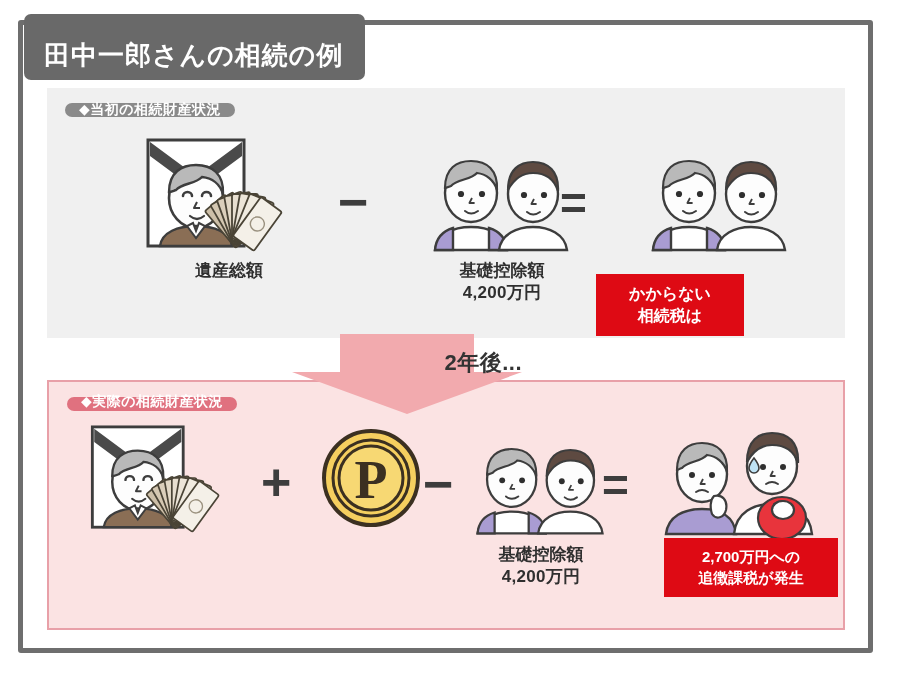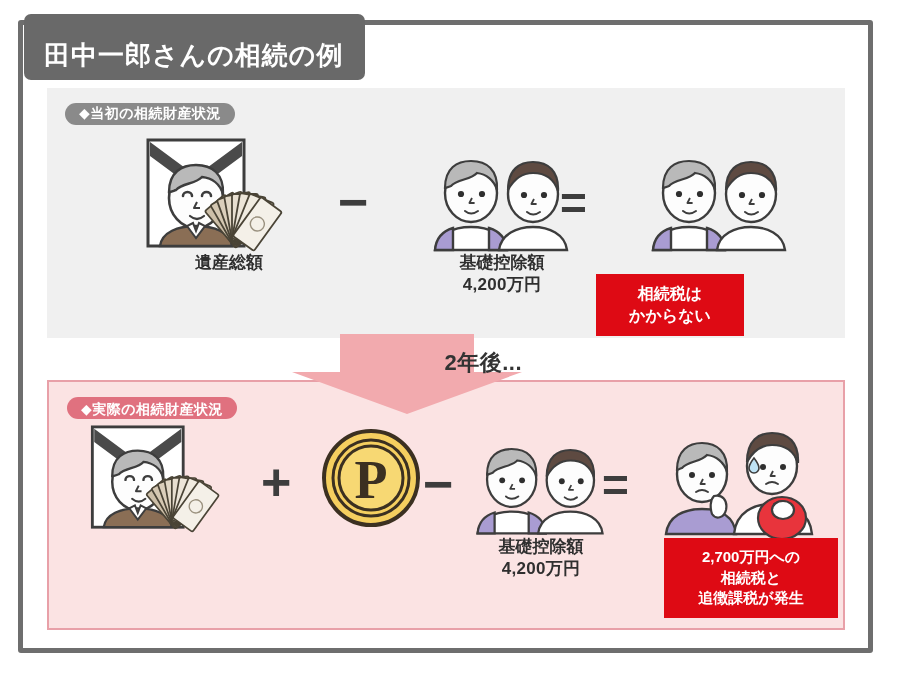--- a/index.html
+++ b/index.html
@@ -75,21 +75,21 @@
     height: 250px;
     background: #fbe3e3;
     border: 2px solid #e8a0a8;
   }
 
   
   .pill {
     position: absolute;
     left: 18px;
     top: 15px;
-    height: 22px;
+    height: 14px;
     padding: 0 14px;
     border-radius: 13px;
     display: flex;
     align-items: center;
     color: #ffffff;
     font-size: 14px;
     font-weight: bold;
     white-space: nowrap;
     letter-spacing: 0.5px;
   }
@@ -109,20 +109,21 @@
     position: absolute;
     text-align: center;
   }
   .eq-art {
     height: 116px;
     display: flex;
     align-items: flex-end;
     justify-content: center;
   }
   .eq-label {
+    margin-top: 8px;
     font-size: 17px;
     font-weight: bold;
     color: #2f2f2f;
     line-height: 1.32;
     white-space: nowrap;
   }
   .eq-label .num { letter-spacing: 0.3px; }
 
   
   .op {
@@ -322,22 +323,22 @@
               <path d="M100 64 q6 5 13 0" fill="none" stroke="#3d3d3d" stroke-width="2" stroke-linecap="round"></path>
             </g>
           </svg>
         </div>
       </div>
 
     </div>
   </div>
 
   <div class="result-box result-box-1">
+    <div>かからない</div>
     <div>相続税は</div>
-    <div>かからない</div>
   </div>
 
   <div class="arrow-wrap">
     <svg width="230" height="80" viewBox="0 0 230 80">
       <path d="M48 0 L182 0 L182 38 L230 38 L115 80 L0 38 L48 38 Z" fill="#f2aaae"></path>
     </svg>
     <div class="arrow-label">2年後...</div>
   </div>
 
   <div class="panel panel-actual">
@@ -476,17 +477,16 @@
             </g>
           </svg>
         </div>
       </div>
 
     </div>
   </div>
 
   <div class="result-box result-box-2">
     <div>2,700万円への</div>
-    <div>相続税と</div>
     <div>追徴課税が発生</div>
   </div>
 
 </div>
 
 </body></html>

